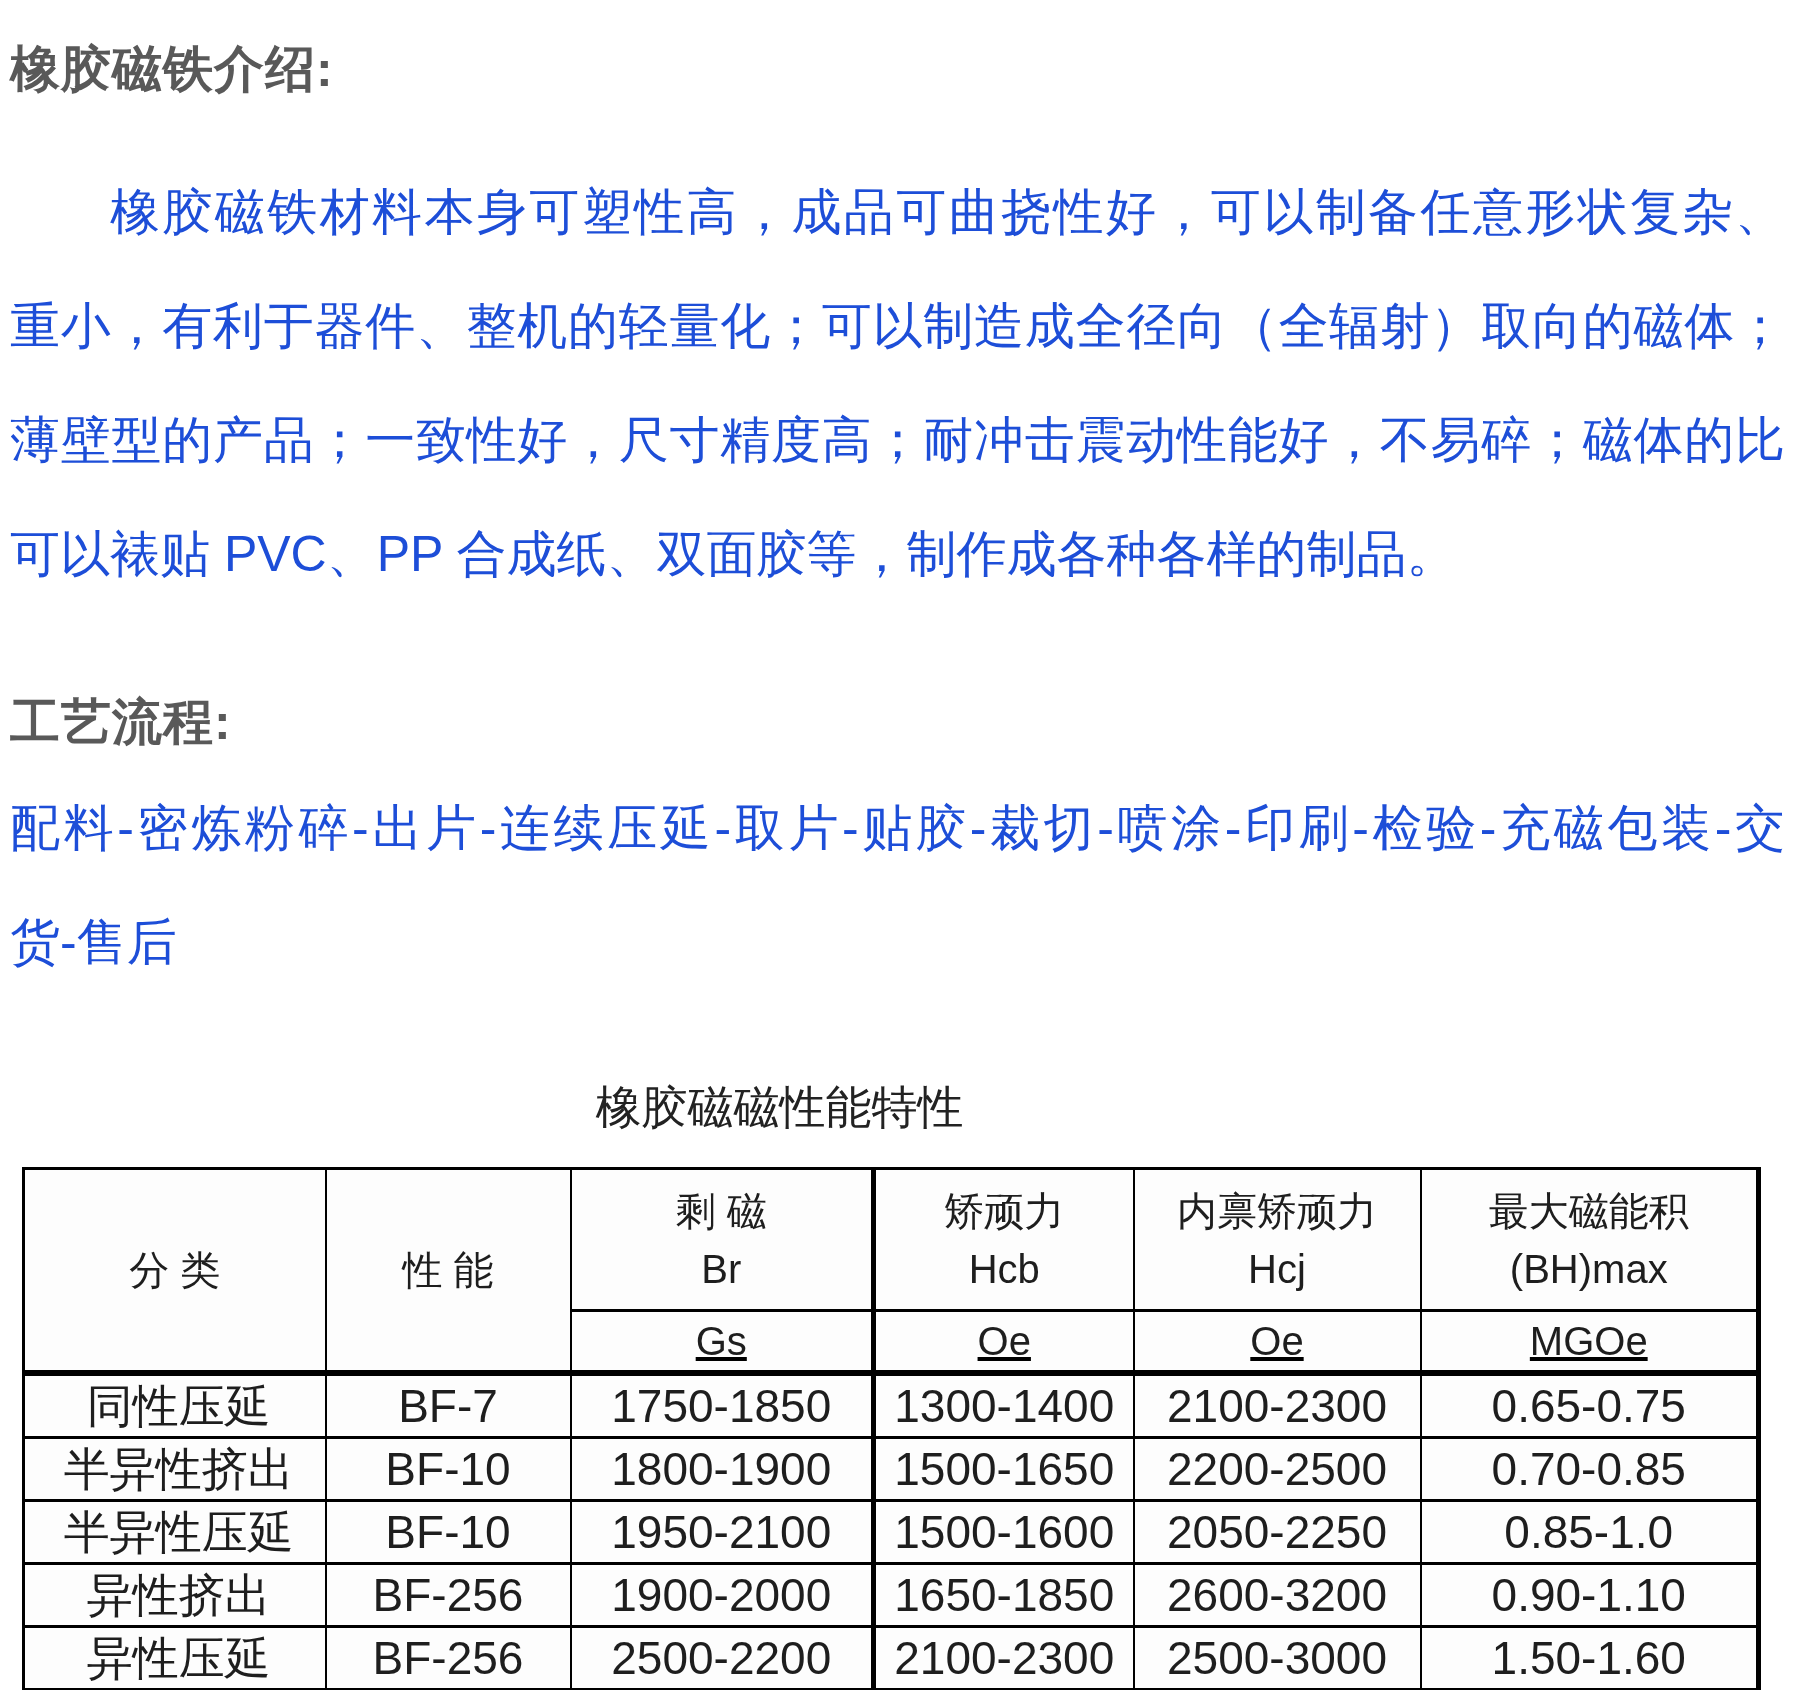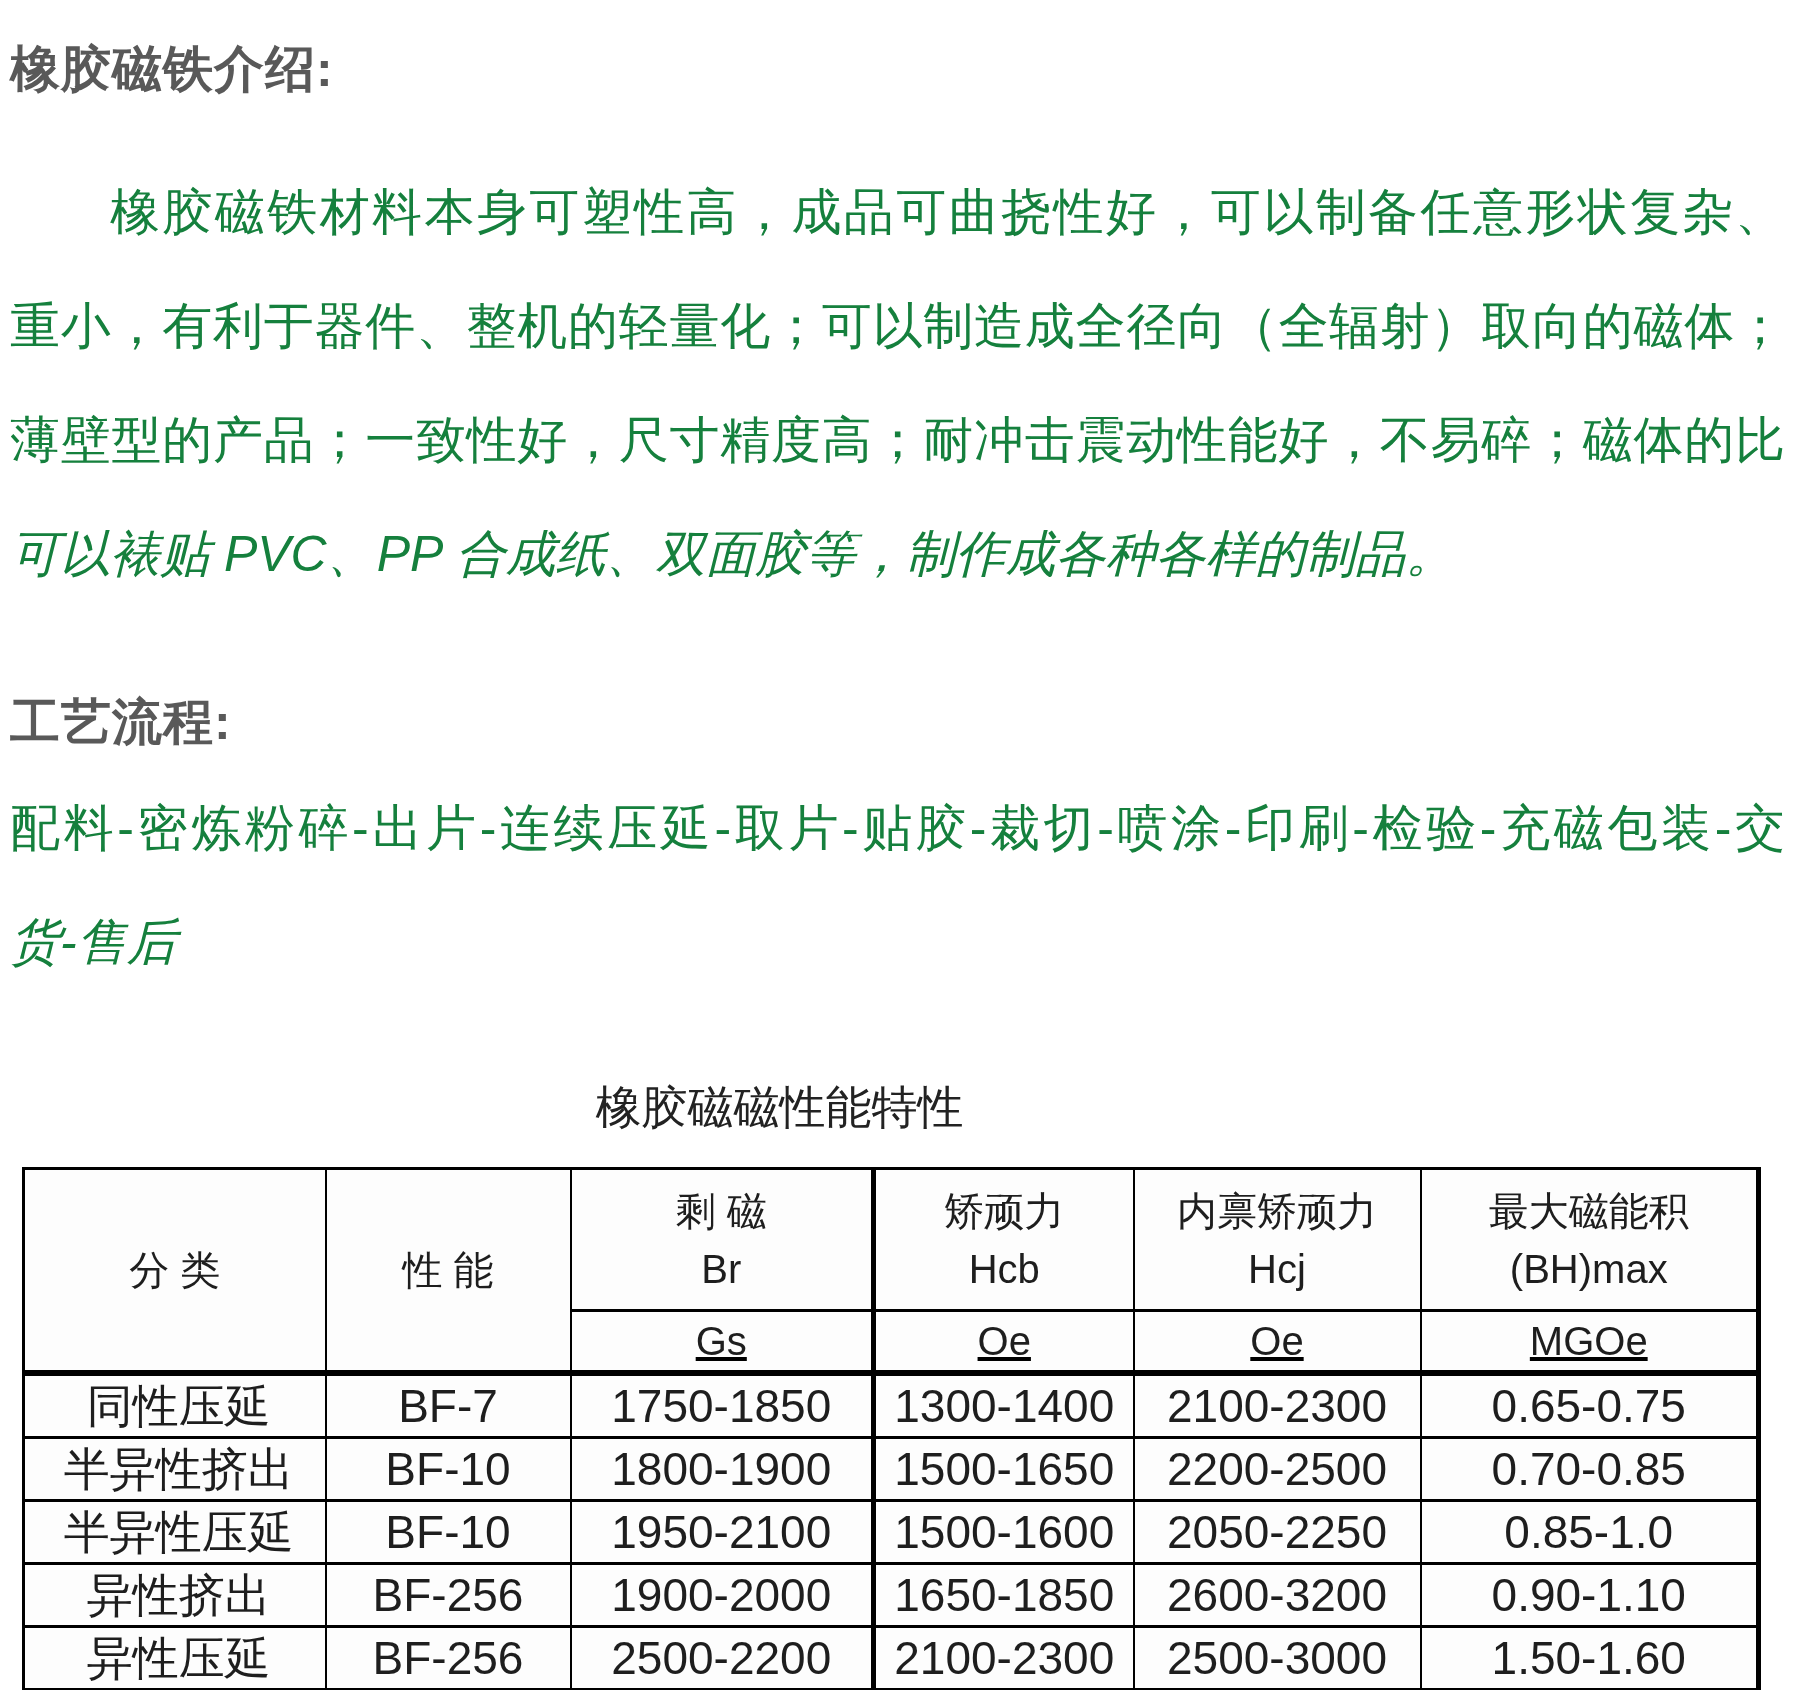--- a/index.html
+++ b/index.html
@@ -18,27 +18,27 @@
     font-weight:bold;
     color:#595959;
     letter-spacing:1px;
   }
   .h-process{margin-top:80px;}
   .para{margin:55px 8px 0 10px;}
   .flow{margin:18px 8px 0 10px;}
   .tline{
     font-size:50px;
     line-height:114px;
-    color:#15803d;
+    color:#1d4ed8;
     text-align:justify;
     text-align-last:justify;
     white-space:normal;
   }
   .tline.indent{text-indent:100px;}
-  .tline.endline{text-align:center;text-align-last:left;font-style:italic;}
+  .tline.endline{text-align:center;text-align-last:left;}
   .table-title{
     margin:78px 8px 0 22px;
     width:1735px;
     box-sizing:border-box;
     padding-right:220px;
     text-align:center;
     font-size:46px;
     line-height:60px;
     color:#222222;
   }

